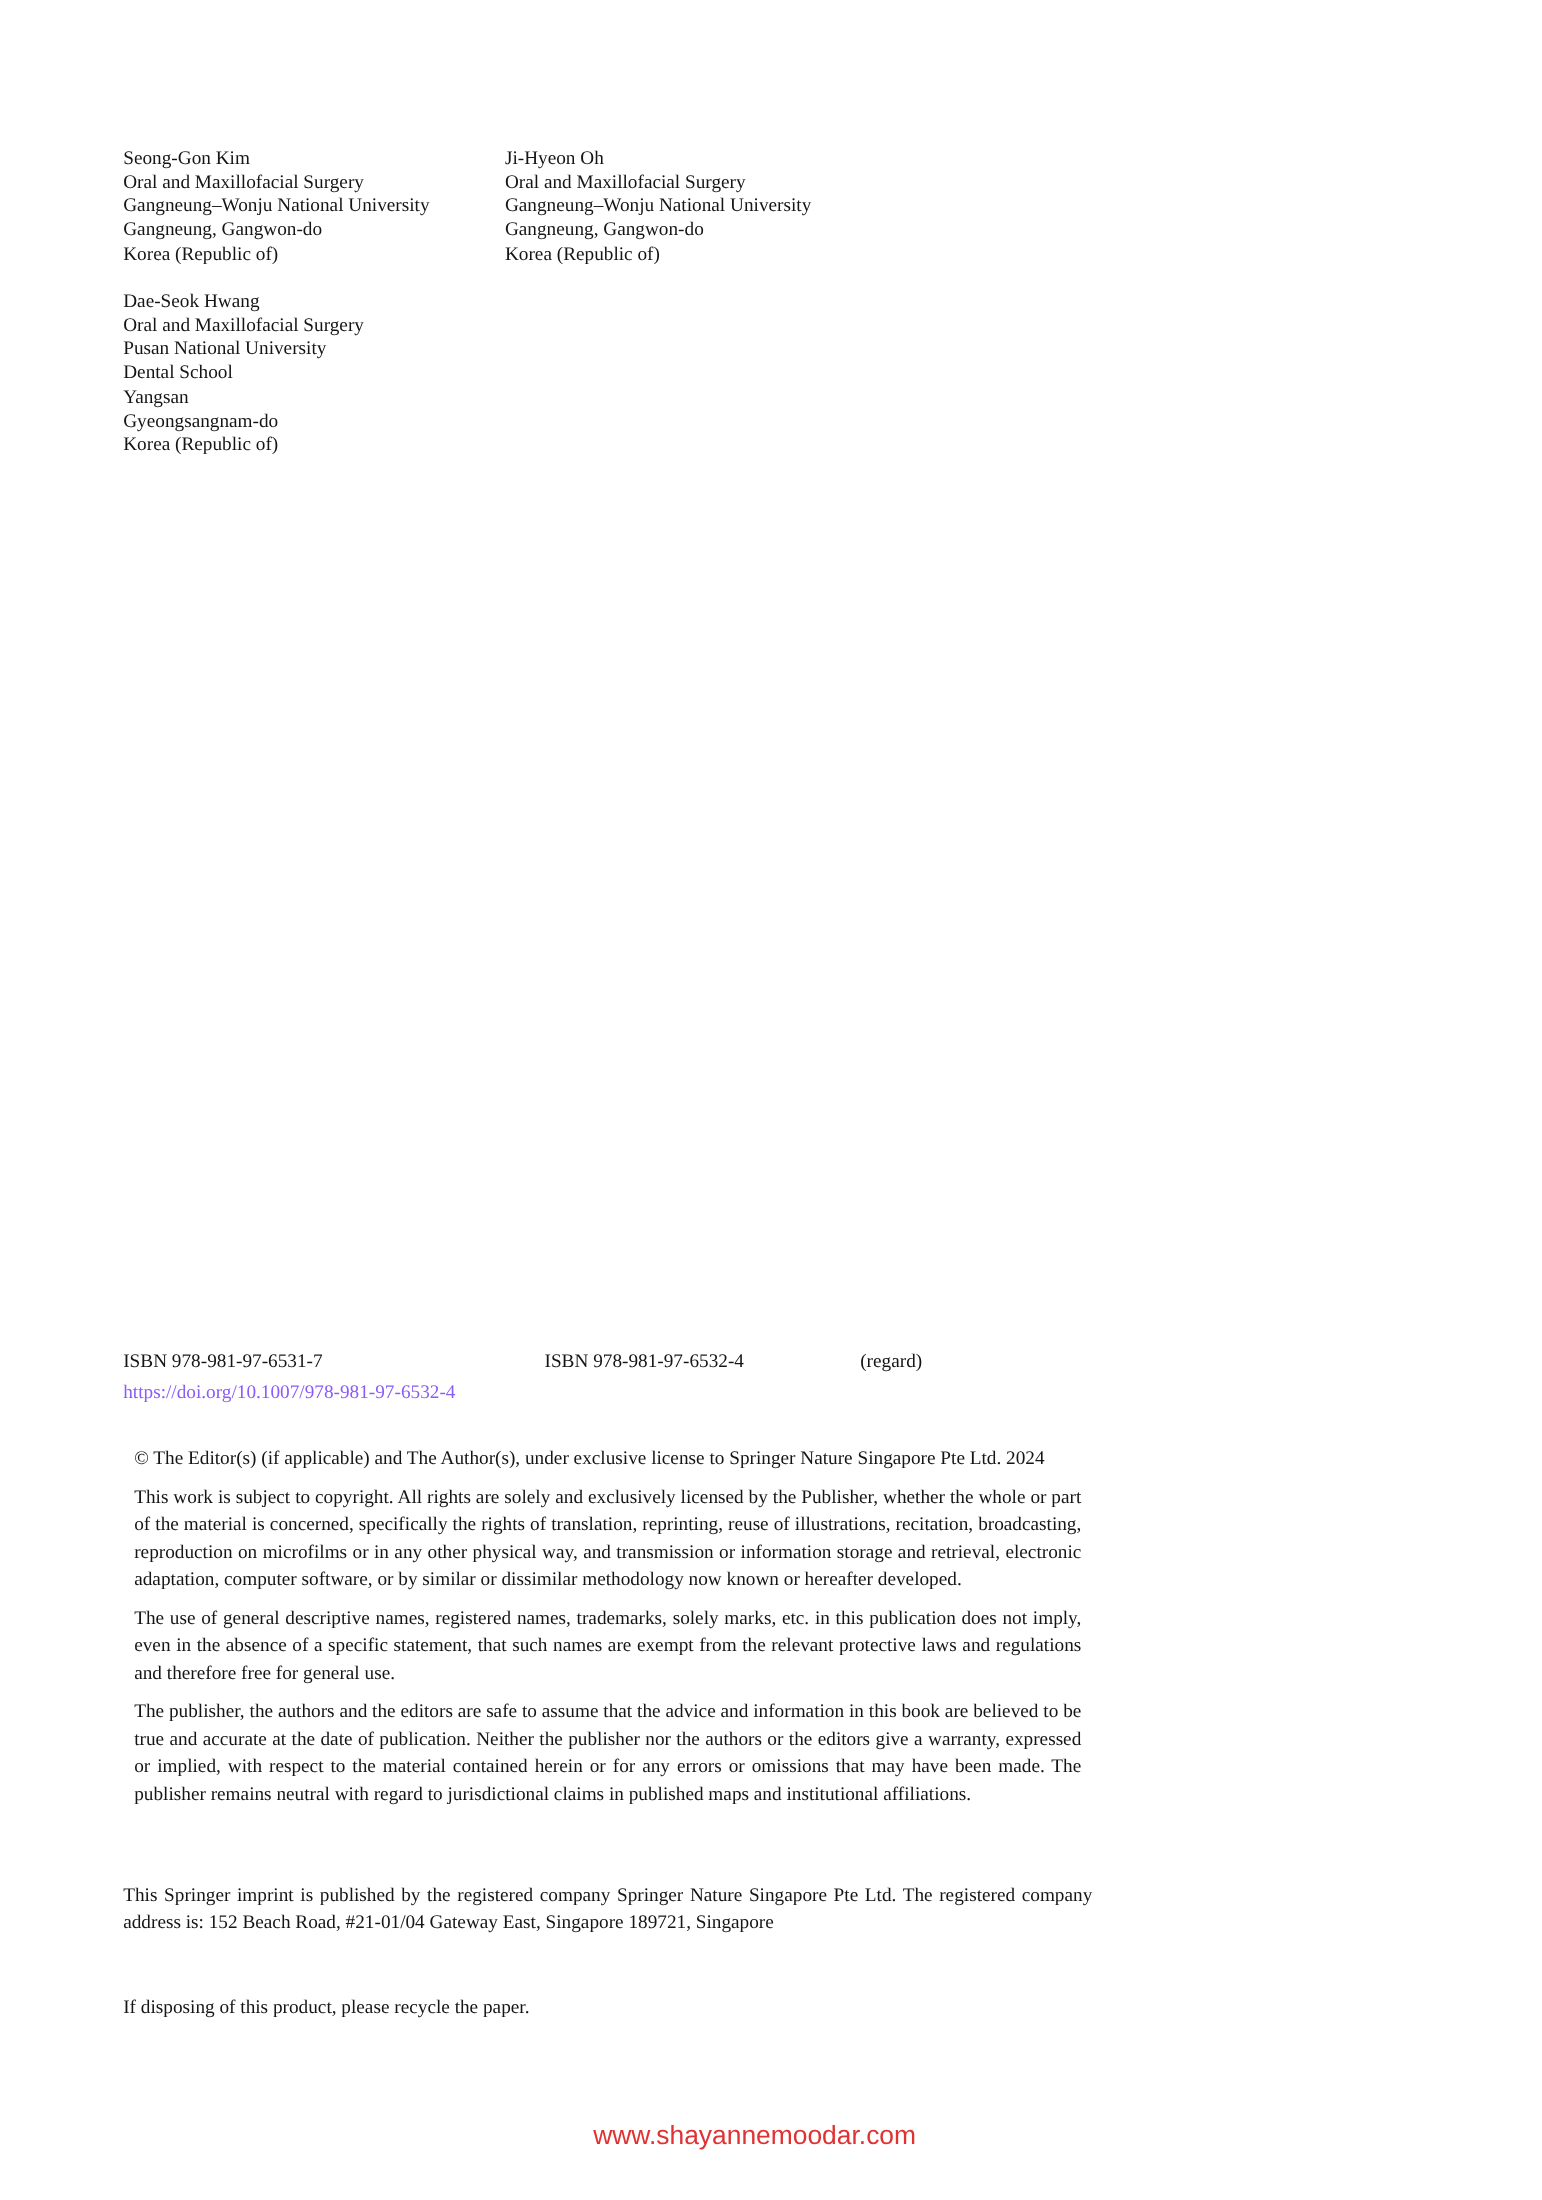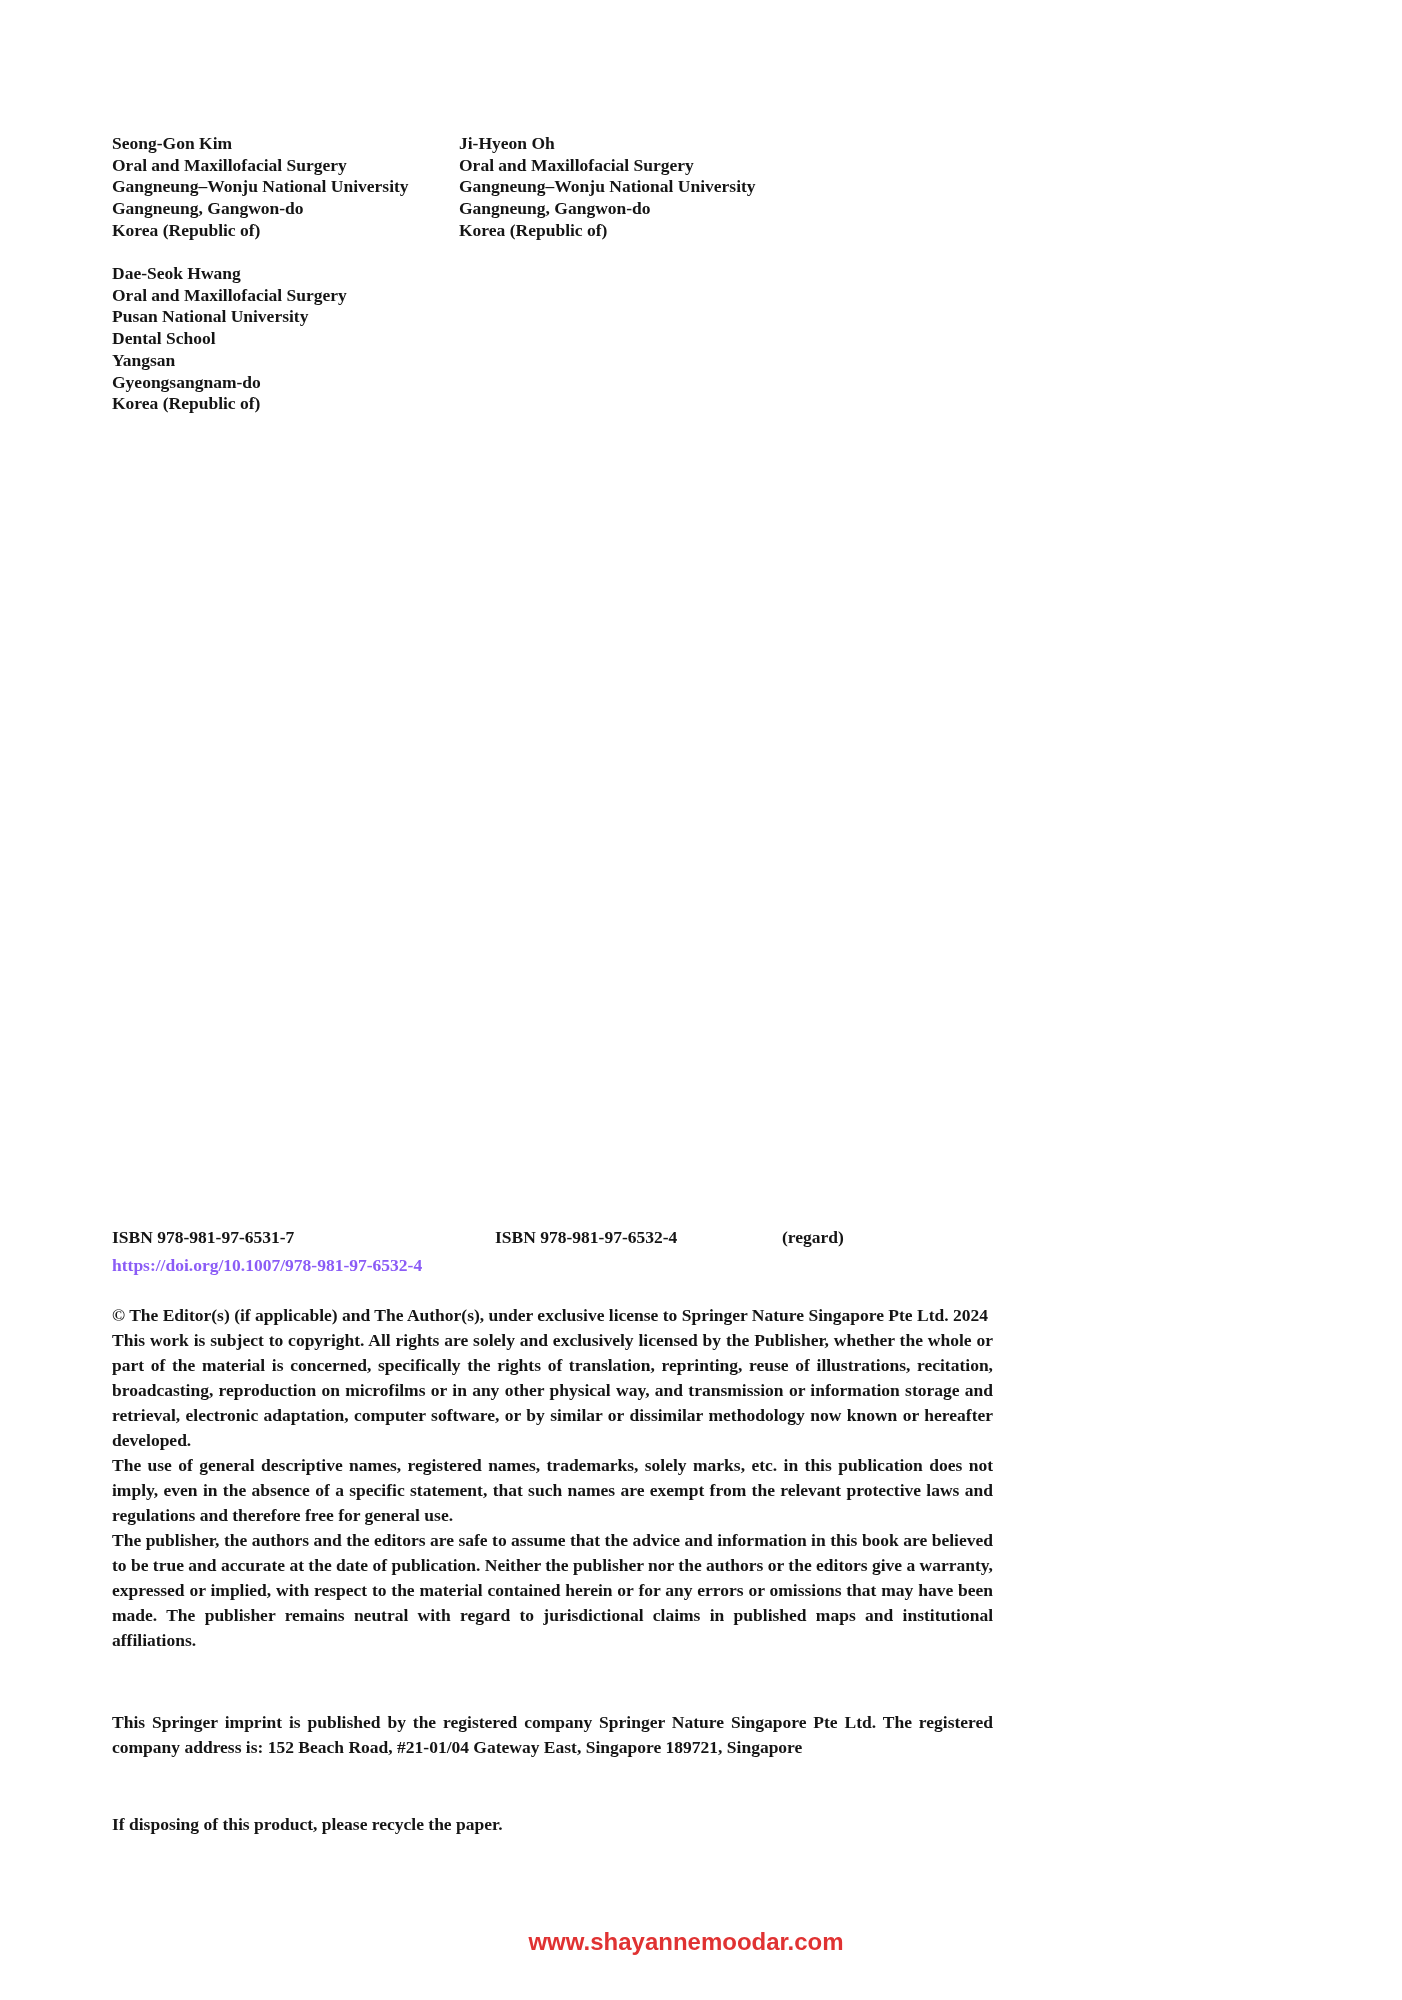--- a/index.html
+++ b/index.html
@@ -1,15 +1,15 @@
 <!DOCTYPE html>
 <html><head>
 <meta charset="utf-8">
 <style>
-  * { margin: 0; padding: 0; box-sizing: border-box; font-weight: bold; }
+  * { margin: 0; padding: 0; box-sizing: border-box; }
   html, body { background: #ffffff; }
   .page {
     position: relative;
     width: 1402px;
     height: 2000px;
     background: #ffffff;
     font-family: "Liberation Serif", serif;
     color: #151515;
     overflow: hidden;
   }
@@ -41,21 +41,21 @@
   }
 
   .copyright-block {
     position: absolute;
     left: 112px; top: 1303px;
     width: 881px;
     font-size: 17.5px;
     line-height: 25px;
     text-align: justify;
   }
-  .copyright-block p { margin: 0; }
+  .copyright-block p { margin: 10px; }
 
   .imprint-block {
     position: absolute;
     left: 112px; top: 1710px;
     width: 881px;
     font-size: 17.5px;
     line-height: 25px;
     text-align: justify;
   }
   .recycle-block {

